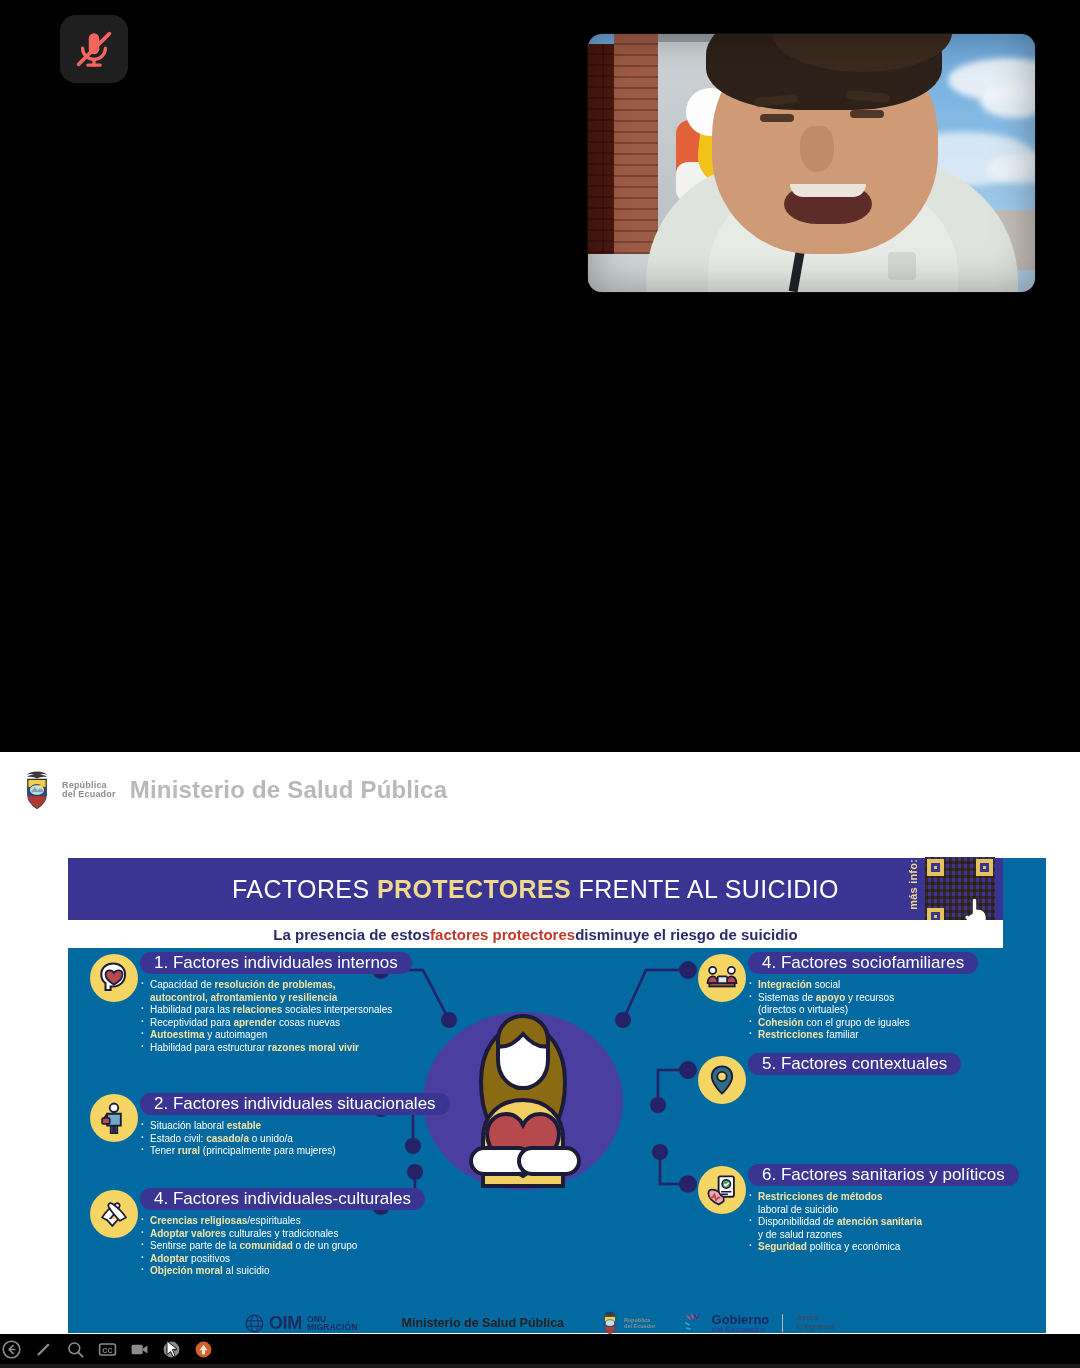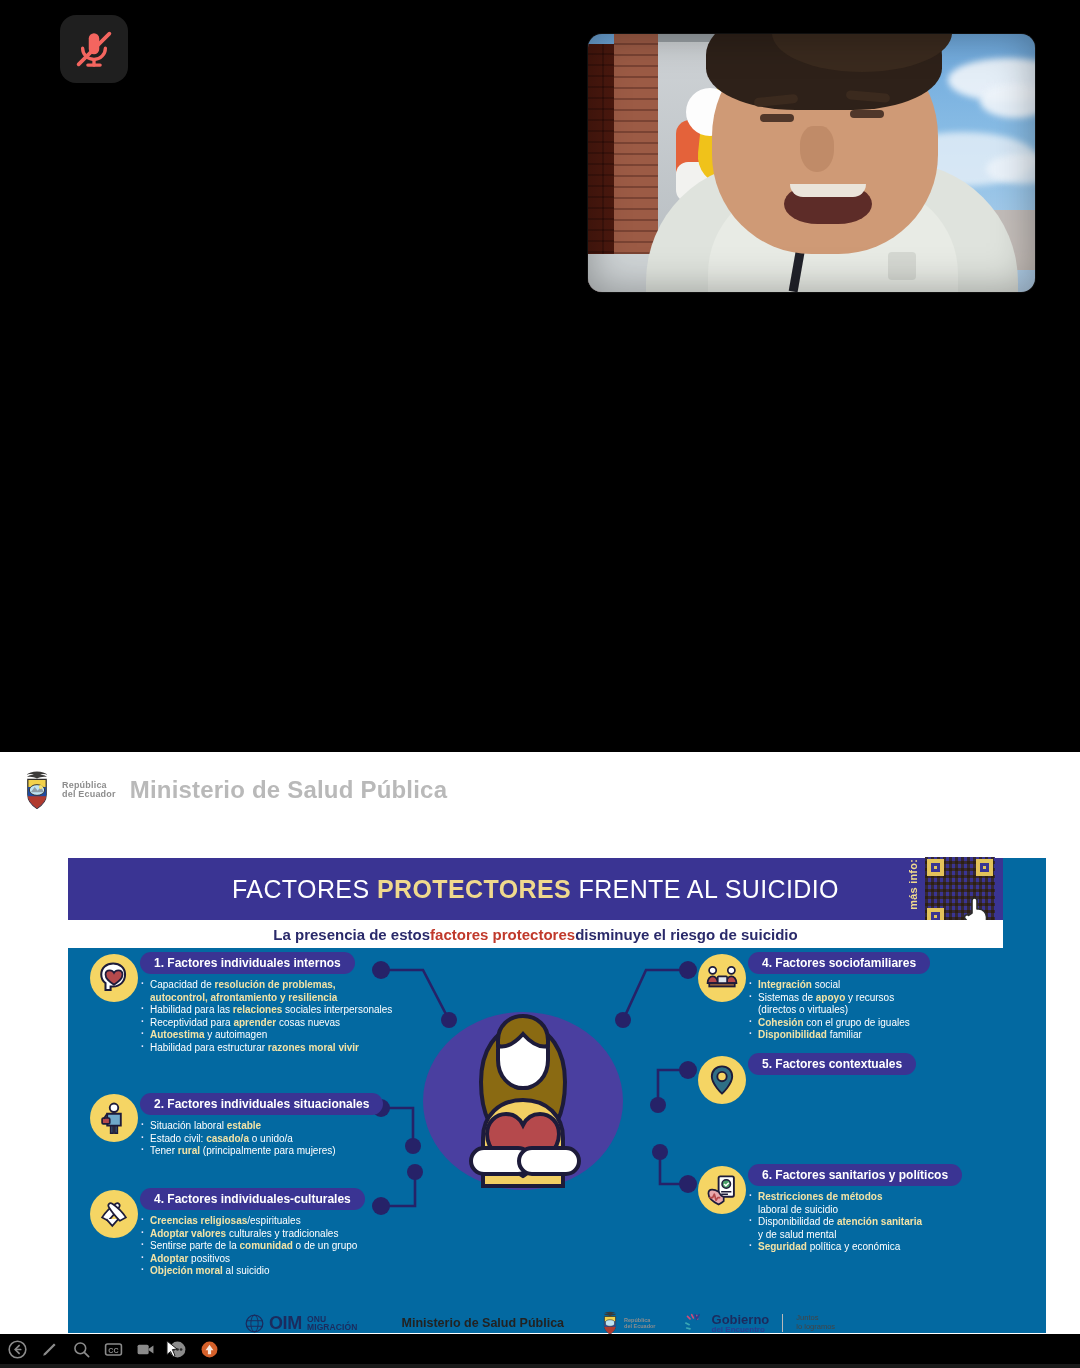--- a/index.html
+++ b/index.html
@@ -128,21 +128,21 @@
   .body-area { position: absolute; left: 0; top: 90px; width: 935px; height: 385px; }
 
   
   .center-fig { position: absolute; left: 355px; top: 42px; width: 200px; height: 200px; }
   .center-disc { position: absolute; left: 0; top: 22px; width: 200px; height: 178px;
     background: #4a3fa0; border-radius: 50%; }
 
   
   .fbox { position: absolute; }
   .fhead { display: inline-flex; align-items: center; height: 22px; padding: 0 14px;
-    background: #3a3493; border-radius: 11px; color: #fff; font-size: 12px; font-weight: 700;
+    background: #3a3493; border-radius: 11px; color: #fff; font-size: 17px; font-weight: 400;
     white-space: nowrap; }
   .flist { margin-top: 5px; list-style: none; }
   .flist li { position: relative; padding-left: 10px; font-size: 10px; color: #ffffff;
     line-height: 1.26; white-space: nowrap; }
   .flist li::before { content: "·"; position: absolute; left: 1px; top: -1px; color: #e8e4ff; font-weight: 700; }
   .flist b { color: #f2e3a6; }
   .ind { padding-left: 10px !important; }
   .ind::before { content: "" !important; }
 
   .fbox.left .flist li { padding-left: 10px; }
@@ -167,21 +167,21 @@
   .foot-shield-cap div { font-size: 5.5px; color: #8d8d8d; font-weight: 700; }
   .foot-gob { display: flex; align-items: center; gap: 6px; margin-left: 28px; }
   .gob-mark { width: 22px; height: 20px; }
   .gob-name { font-size: 13px; font-weight: 700; color: #1b2b5e; line-height: 1.0; }
   .gob-name small { display:block; font-size: 8px; color:#2b3d8f; }
   .gob-div { width: 1px; height: 18px; background: #b9b9b9; margin: 0 7px; }
   .gob-tag { font-size: 7.5px; color: #444; line-height: 1.15; }
 
   
   .toolbar { position: absolute; left: 0; top: 1334px; width: 1080px; height: 34px; background: #000; }
-  .tb-inner { position: absolute; left: 0; top: 0; height: 30px; display: flex; align-items: center; gap: 10px; padding-left: 6px; }
+  .tb-inner { position: absolute; left: 0; top: 0; height: 30px; display: flex; align-items: center; gap: 10px; }
   .tb-btn { width: 22px; height: 22px; display: flex; align-items: center; justify-content: center; }
   .tb-btn svg { width: 19px; height: 19px; }
   .tb-rule { position: absolute; left: 0; top: 30px; width: 1080px; height: 4px; background: #1a1a1a; }
   .cursor-arrow { position: absolute; left: 166px; top: 1340px; width: 13px; height: 18px; }
 </style>
 </head>
 <body>
 
 <div id="app">
 
@@ -393,21 +393,21 @@
             <rect x="15" y="18" width="11" height="8" rx="1" fill="#dfe6ee" stroke="#1d1b3a" stroke-width="2"></rect>
           </svg>
         </div>
         <div class="fbox right" style="left:680px; top:4px;">
           <div class="fhead">4. Factores sociofamiliares</div>
           <ul class="flist">
             <li><b>Integración</b> social</li>
             <li>Sistemas de <b>apoyo</b> y recursos</li>
             <li class="ind">(directos o virtuales)</li>
             <li><b>Cohesión</b> con el grupo de iguales</li>
-            <li><b>Disponibilidad</b> familiar</li>
+            <li><b>Restricciones</b> familiar</li>
           </ul>
         </div>
 
         <div class="icon-badge" style="left:630px; top:108px;">
           <svg viewBox="0 0 40 40">
             <path d="M20 4c-7 0-12 5-12 12 0 9 12 20 12 20s12-11 12-20c0-7-5-12-12-12z" fill="#2f6f86" stroke="#1d1b3a" stroke-width="2.2"></path>
             <circle cx="20" cy="16" r="5.5" fill="#f5d564" stroke="#1d1b3a" stroke-width="2.2"></circle>
           </svg>
         </div>
         <div class="fbox right" style="left:680px; top:105px;">
@@ -423,21 +423,21 @@
             <path d="M16 22c-5-3-12-4-12 2 0 5 6 10 12 13 2-1 4-2 6-4V28c-2 0-4-2-6-6z" fill="#e8a8ad" stroke="#1d1b3a" stroke-width="2"></path>
             <path d="M5 29h4l2-4 2 7 2-3h3" stroke="#b5494c" stroke-width="2" fill="none" stroke-linejoin="round"></path>
           </svg>
         </div>
         <div class="fbox right" style="left:680px; top:216px;">
           <div class="fhead">6. Factores sanitarios y políticos</div>
           <ul class="flist">
             <li><b>Restricciones de métodos</b></li>
             <li class="ind">laboral de suicidio</li>
             <li>Disponibilidad de <b>atención sanitaria</b></li>
-            <li class="ind">y de salud mental</li>
+            <li class="ind">y de salud razones</li>
             <li><b>Seguridad</b> política y económica</li>
           </ul>
         </div>
 
       </div>
     </div>
 
     <div class="doc-footer">
       <div class="foot-oim">
         <svg class="oim-globe" viewBox="0 0 24 24">

